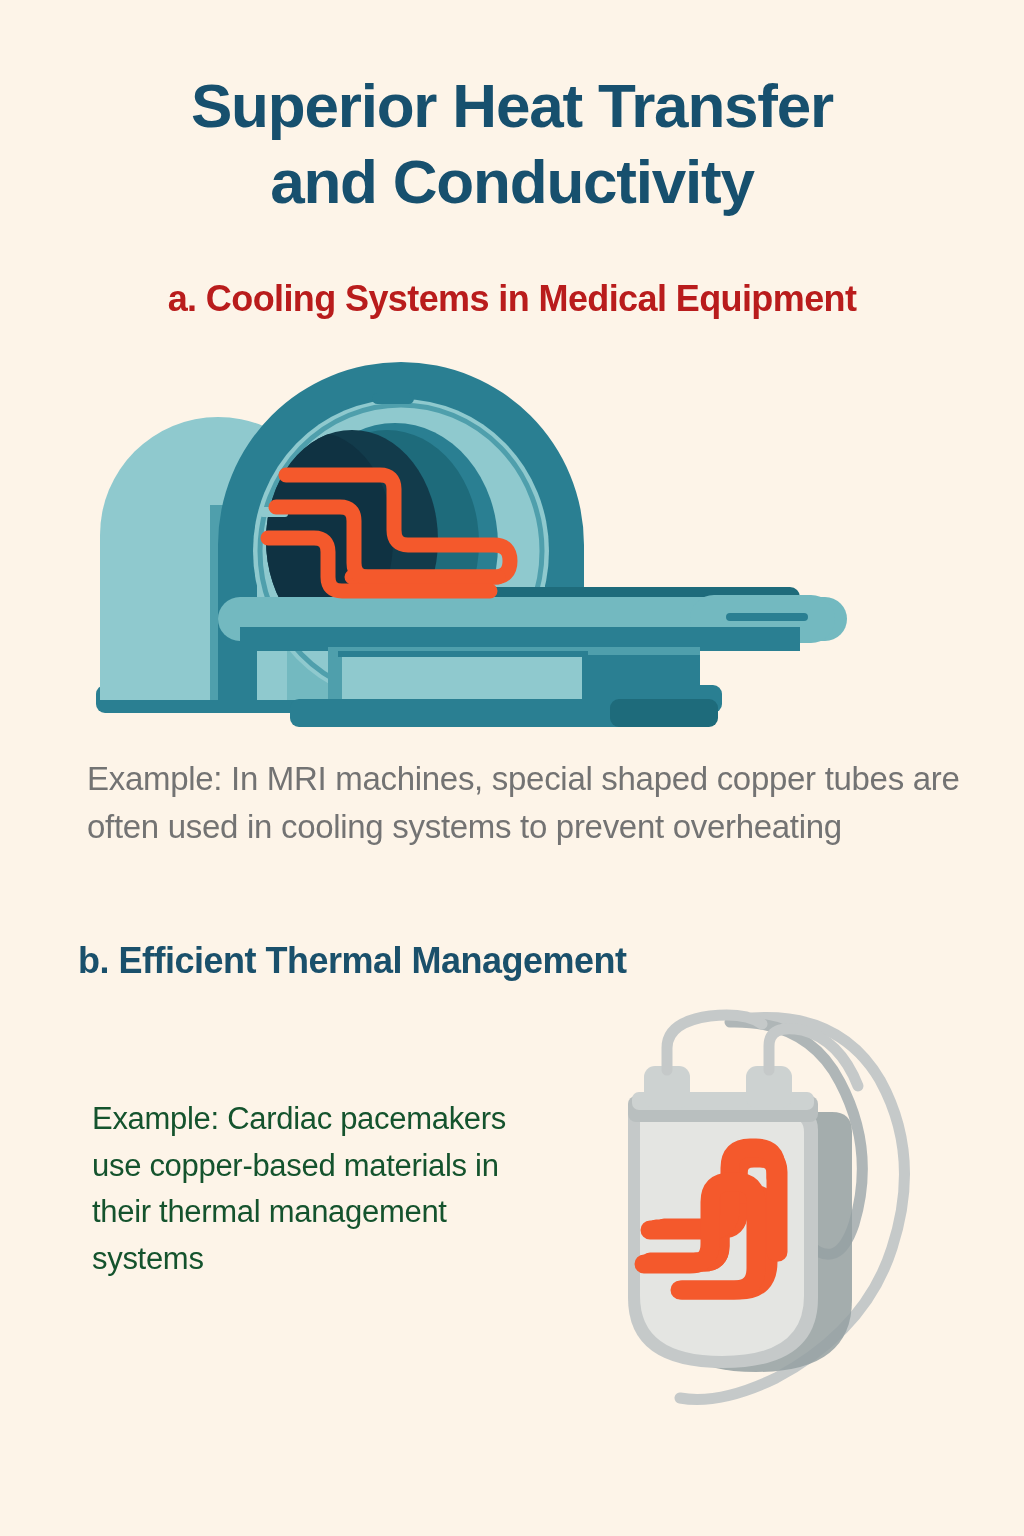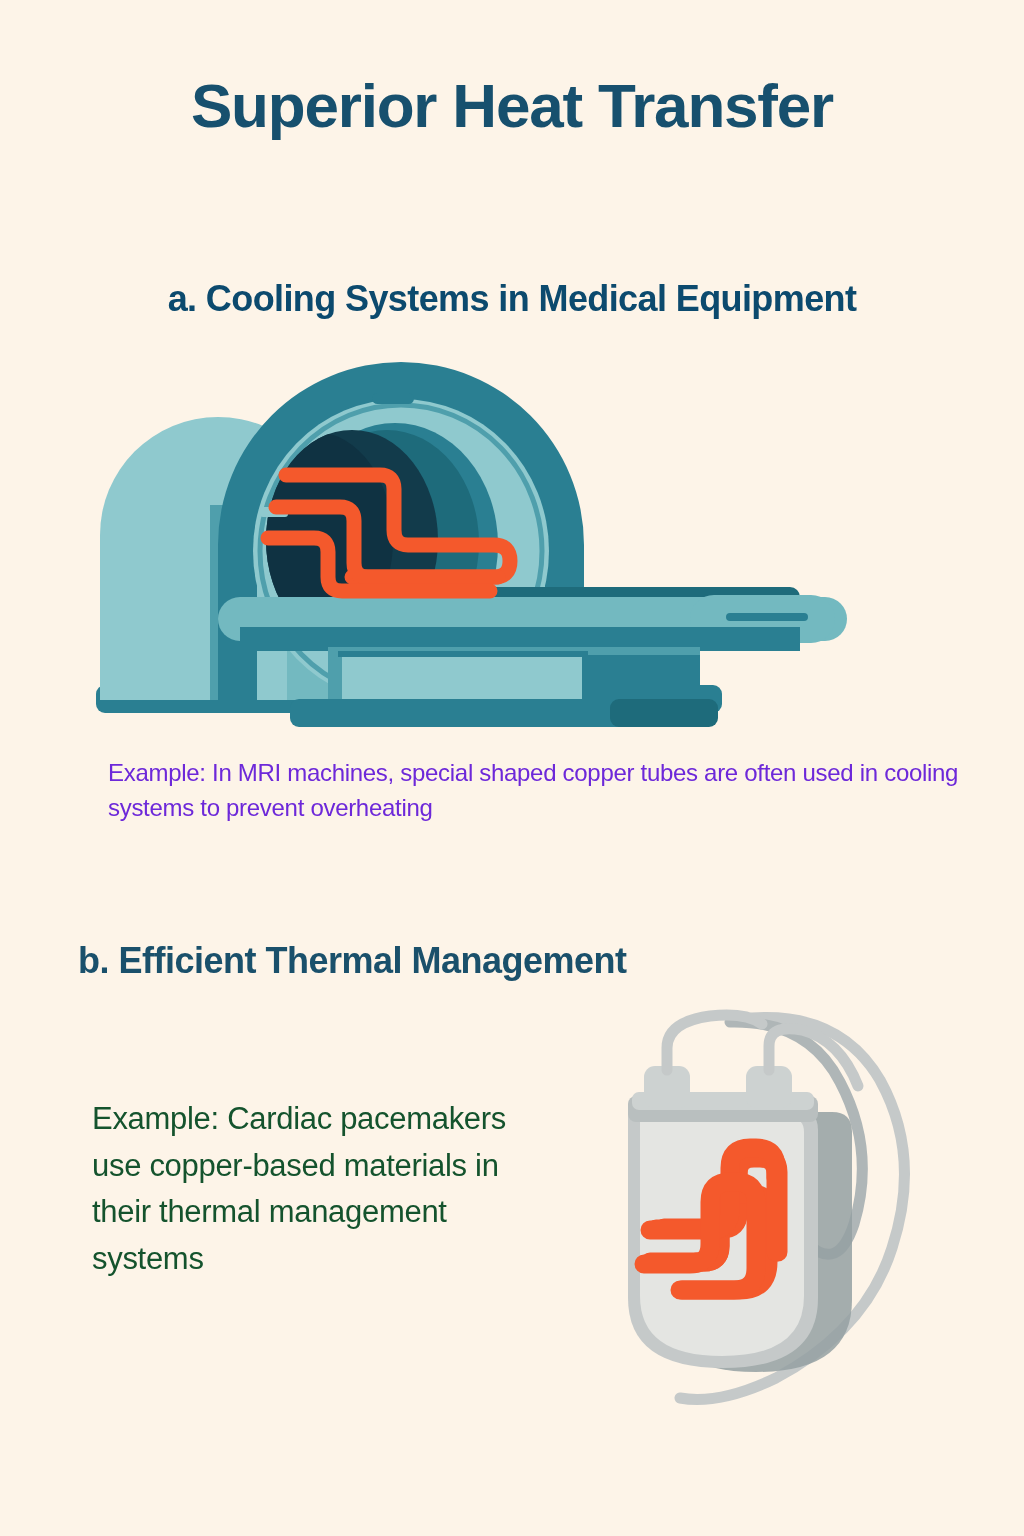--- a/index.html
+++ b/index.html
@@ -36,33 +36,33 @@
     padding: 0 60px;
     box-sizing: border-box;
   }
   .title span { display: block; }
 
   .heading-a {
     position: absolute;
     left: 0; right: 0;
     top: 278px;
     text-align: center;
-    color: #0c4a6e;
+    color: #b91c1c;
     font-weight: bold;
     font-size: 36px;
     letter-spacing: -0.6px;
   }
 
   .para-a {
     position: absolute;
-    left: 108px;
+    left: 87px;
     top: 755px;
     width: 890px;
-    color: #6d28d9;
-    font-size: 24px;
+    color: #737373;
+    font-size: 33px;
     line-height: 1.46;
     letter-spacing: -0.3px;
   }
 
   .heading-b {
     position: absolute;
     left: 78px;
     top: 932px;
     width: 760px;
     color: #1A506B;
@@ -101,20 +101,21 @@
   }
   .illus-mri svg, .illus-pace svg { display: block; width: 100%; height: 100%; }
 </style>
 </head>
 <body>
 
 <div id="page">
 
   <div class="title">
     <span>Superior Heat Transfer</span>
+    <span>and Conductivity</span>
   </div>
 
   <div class="heading-a">a. Cooling Systems in Medical Equipment</div>
 
   <div class="illus-mri">
     <svg viewBox="0 0 760 375" xmlns="http://www.w3.org/2000/svg">
       <defs>
         <clipPath id="boreClip">
           <ellipse cx="262" cy="185" rx="86" ry="110"></ellipse>
         </clipPath>

